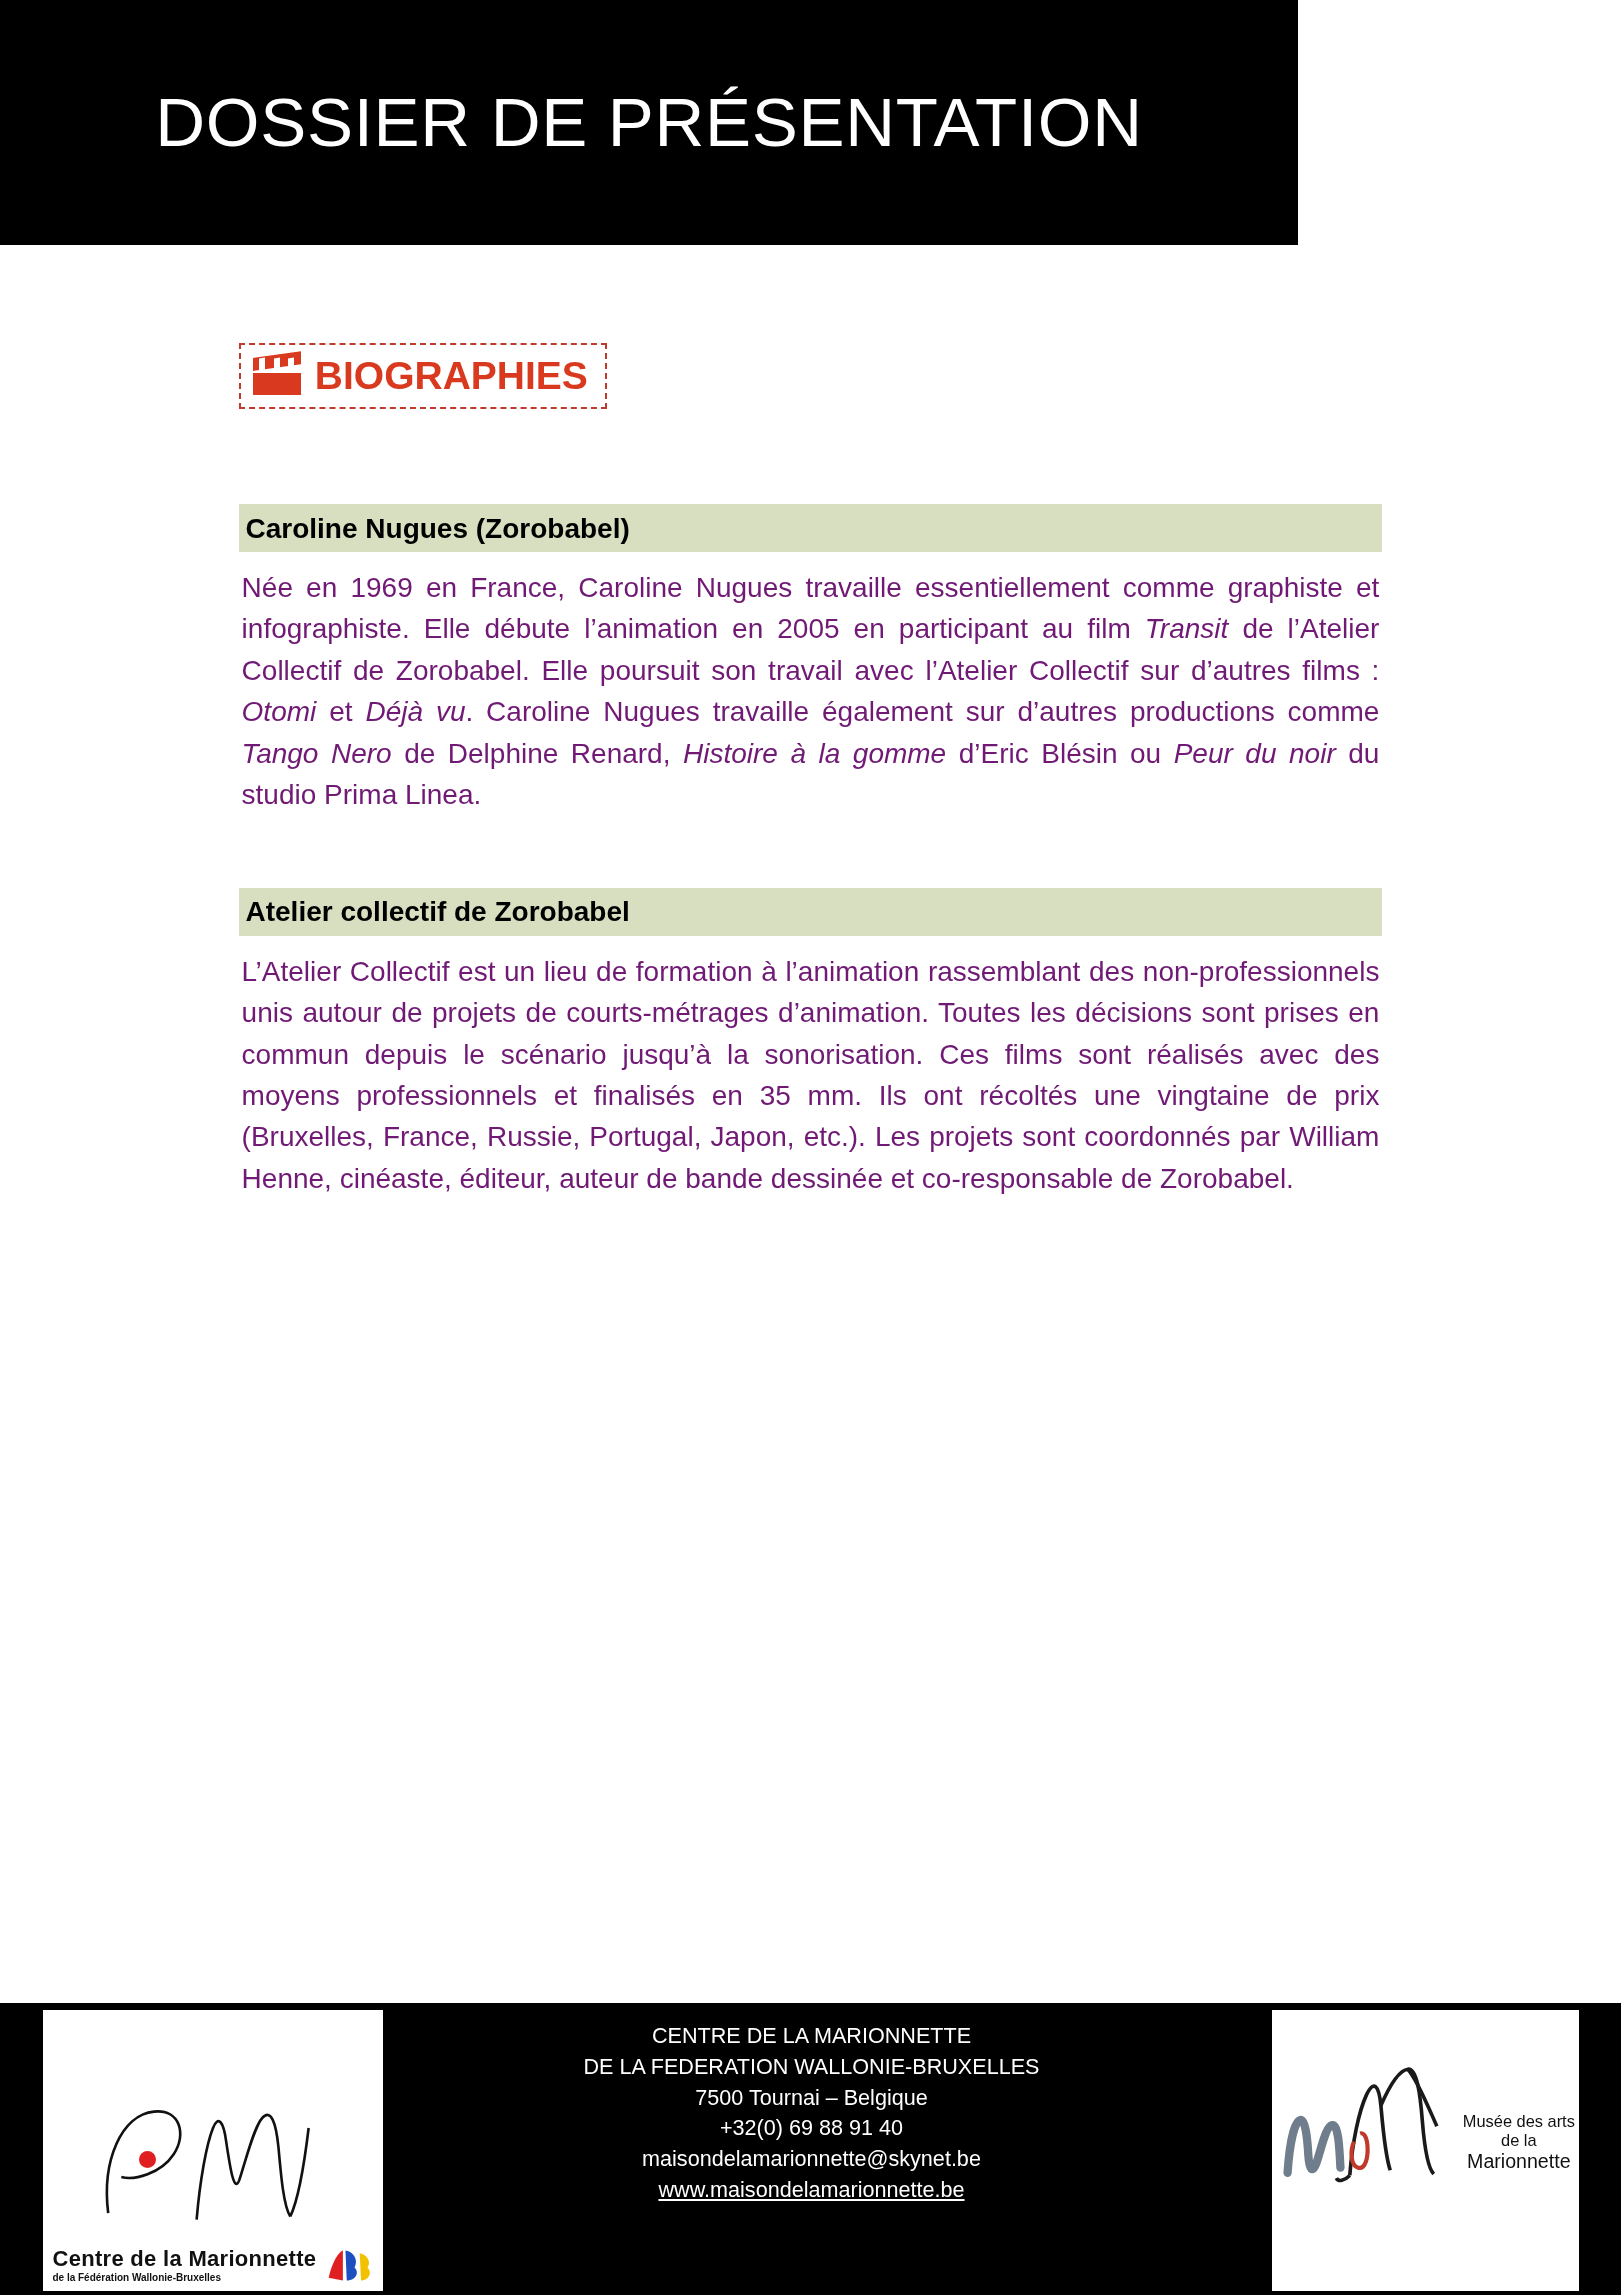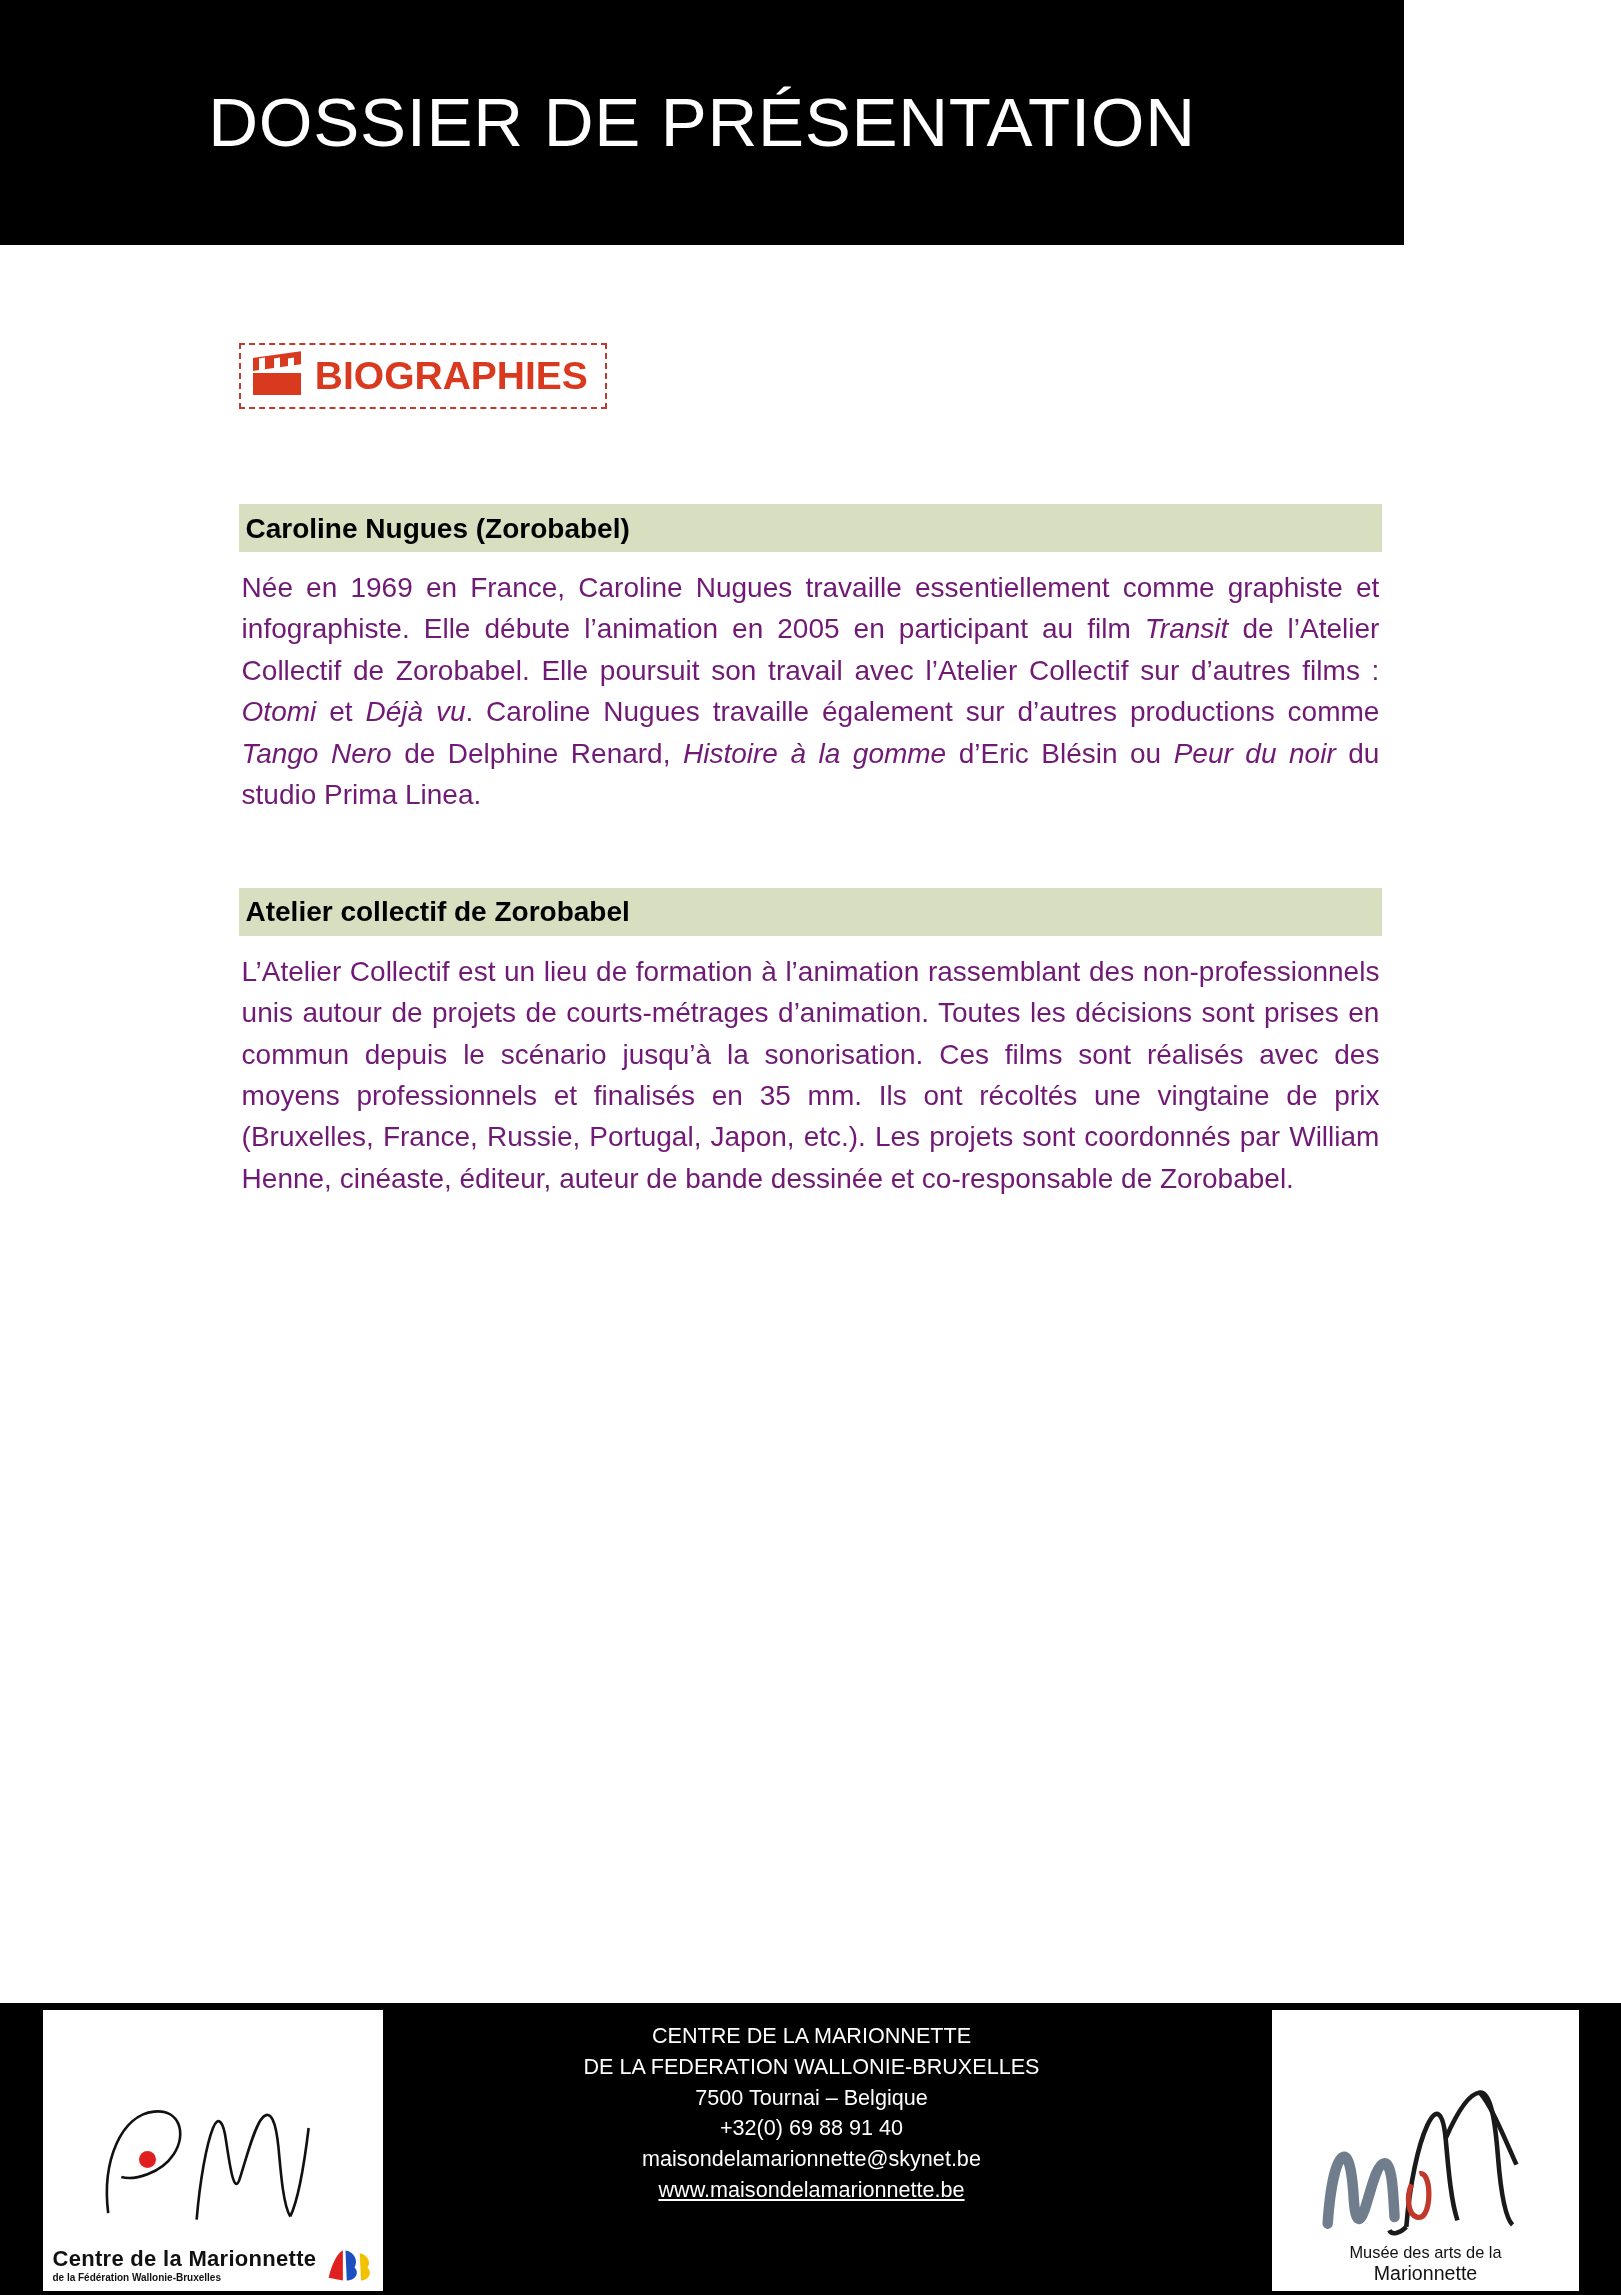--- a/index.html
+++ b/index.html
@@ -17,21 +17,21 @@
     height: 2295px;
     background: #ffffff;
     overflow: hidden;
   }
 
   
   .header-banner {
     position: absolute;
     left: 0;
     top: 0;
-    width: 1404px;
+    width: 1298px;
     height: 245px;
     background: #000000;
     display: flex;
     align-items: center;
     justify-content: center;
   }
   .header-title {
     color: #ffffff;
     font-size: 69px;
     font-weight: 400;
@@ -143,24 +143,24 @@
     box-sizing: border-box;
   }
   .footer-right-logo {
     position: absolute;
     right: 43px;
     top: 6.5px;
     width: 307px;
     height: 281px;
     background: #ffffff;
     display: flex;
-    flex-direction: column;
+    flex-direction: row;
     align-items: center;
     justify-content: flex-end;
-    padding-bottom: 6px;
+    padding-bottom: 16px;
     box-sizing: border-box;
   }
   .footer-center {
     position: absolute;
     left: 419px;
     top: 18.3px;
     width: 785px;
     text-align: center;
     color: #ffffff;
     font-size: 21.6px;

